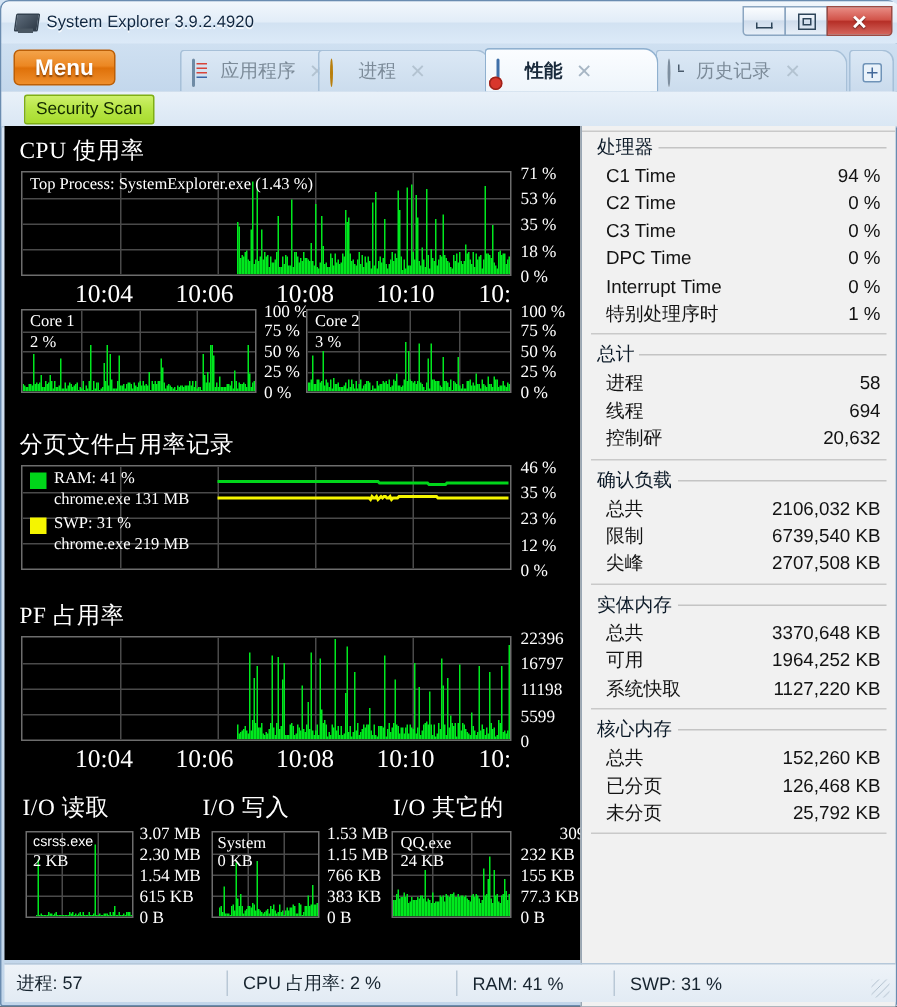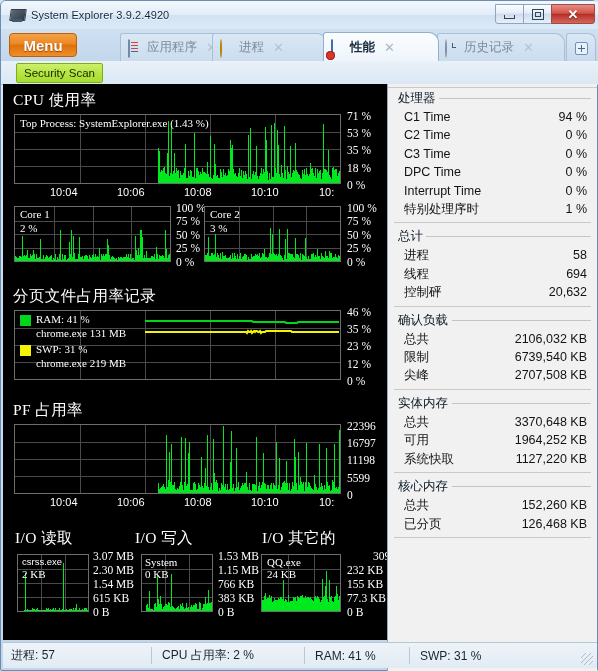--- a/index.html
+++ b/index.html
@@ -148,22 +148,22 @@
   .grid-v,.grid-h{position:absolute;background:#4a4a4a;}
   .gcap{
     position:absolute;color:#fff;font-size:11px;
     font-family:"Liberation Serif",serif;white-space:nowrap;z-index:3;
   }
   .axis{
     position:absolute;color:#fff;font-size:11.5px;
     font-family:"Liberation Serif",serif;white-space:nowrap;text-align:left;
   }
   .xlab{
-    position:absolute;color:#fff;font-size:11px;
-    font-family:Liberation Sans, sans-serif;white-space:nowrap;
+    position:absolute;color:#fff;font-size:17px;
+    font-family:Liberation Serif, serif;white-space:nowrap;
   }
   .swatch{position:absolute;width:11px;height:11px;}
   
   .grp{position:relative;margin:0 6px;}
   .grp-head{
     position:relative;font-size:12.5px;color:#0c1a28;
     padding:2px 0 1px 4px;
   }
   .grp-head .line{
     position:absolute;right:0;top:50%;height:1px;background:#c4c4c4;
@@ -1367,20 +1367,24 @@
           <div class="grp">
             <div class="grp-head"><span>核心内存</span><span class="line" style="left: 58px;"></span></div>
             <div class="row">
               <span class="k">总共</span>
               <span class="v">152,260 KB</span>
             </div>
             <div class="row">
               <span class="k">已分页</span>
               <span class="v">126,468 KB</span>
             </div>
+            <div class="row">
+              <span class="k">未分页</span>
+              <span class="v">25,792 KB</span>
+            </div>
           </div>
           <div style="height: 1px; background: rgb(201, 201, 201); margin: 4px 6px 0px;"></div>
         </div>
     </div>
   </div>
 
   <div class="statusbar">
     <div class="scell" style="width:146px;">进程: 57</div>
     <div class="sdiv"></div>
     <div class="scell" style="width:148px;">CPU 占用率: 2 %</div>

